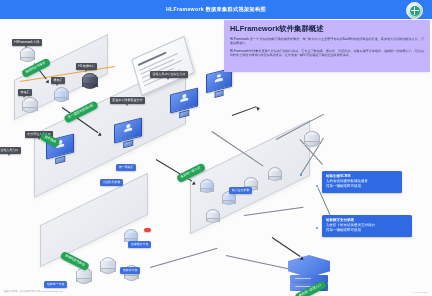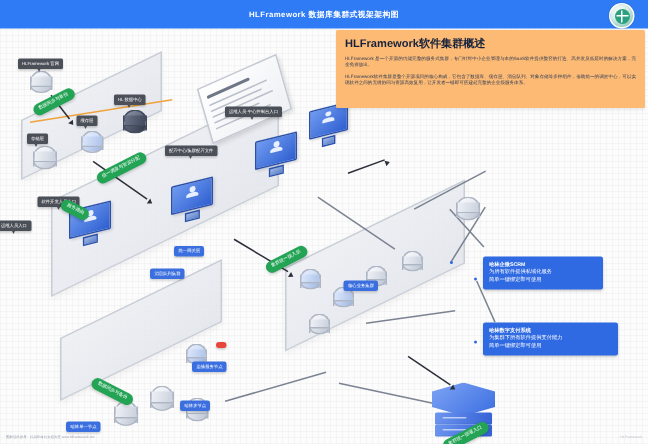--- a/index.html
+++ b/index.html
@@ -47,21 +47,21 @@
     position:absolute;
     background:linear-gradient(160deg,rgba(238,240,244,.95),rgba(225,228,235,.85));
     border:.5px solid rgba(190,195,205,.75);
     transform:skewY(-26deg) skewX(0deg);
     box-shadow:0 2px 4px rgba(0,0,0,.05);
   }
 
   
   .panel{
     position:absolute;left:224px;top:20px;width:206px;height:52px;
-    background:#fdba74;border-radius:1px;z-index:40;padding:4px 6px;box-sizing:border-box;
+    background:#c4b5fd;border-radius:1px;z-index:40;padding:4px 6px;box-sizing:border-box;
     box-shadow:0 1px 2px rgba(0,0,0,.08);
   }
   .panel-title{font-size:7.4px;font-weight:bold;color:#15223d;line-height:10px;}
   .panel-p{font-size:3.05px;color:#2e3c55;line-height:4.3px;margin-top:3px;text-align:justify;}
 
   
   .dark-tip{
     position:absolute;background:#4b4f58;color:#fff;font-size:2.9px;
     padding:1.6px 2.6px;border-radius:1px;white-space:nowrap;z-index:30;
     box-shadow:0 1px 1.5px rgba(0,0,0,.22);line-height:3.6px;

